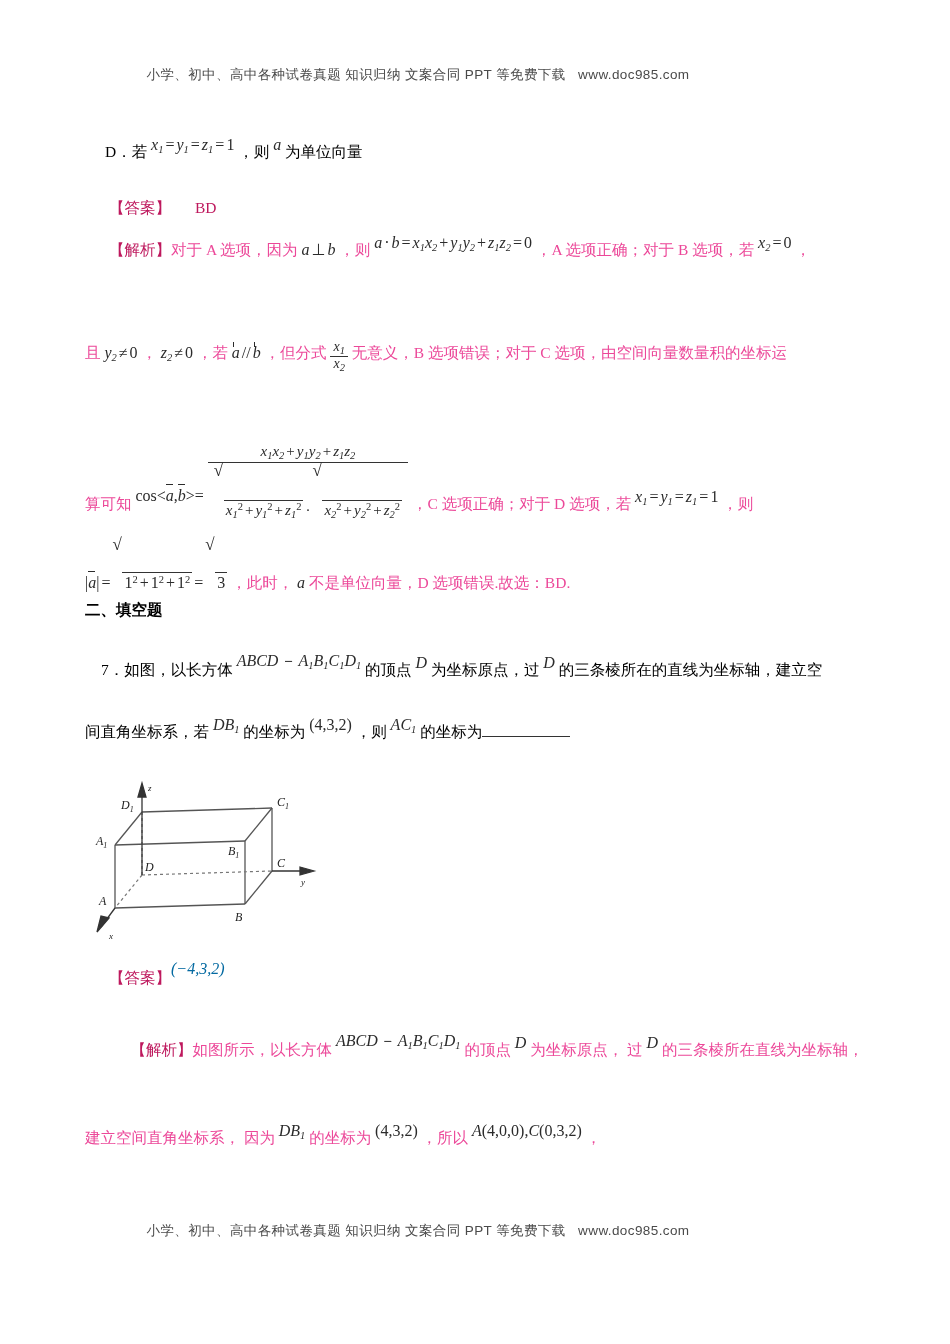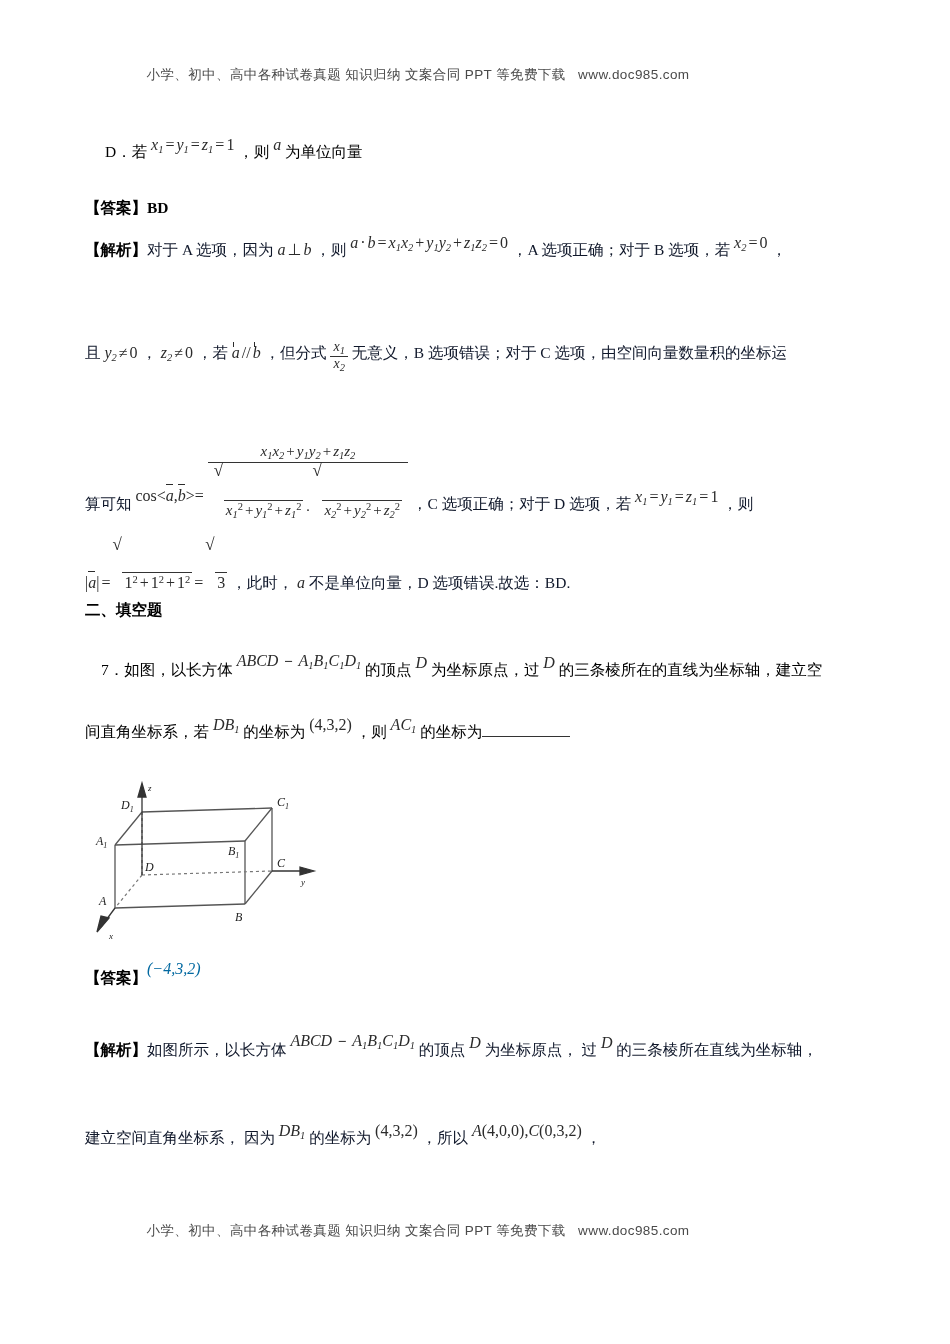--- a/index.html
+++ b/index.html
@@ -29,22 +29,22 @@
 
   
   .row {
     position:absolute;
     left:85px;
     width:800px;
     font-size:15.5px;
     line-height:1.25;
     color:#000;
   }
-  .red { color:#0f172a; }
-  .redb { color:#000000; font-weight:bold; }
+  .red { color:#ec4899; }
+  .redb { color:#be185d; font-weight:normal;margin-left:24px; }
 
   
   .m {
     font-family:"Liberation Serif", serif;
     font-style:italic;
     font-size:16px;
     color:#2b2b2b;
     white-space:nowrap;
   }
   .up   { position:relative; top:-7px; }     
@@ -235,21 +235,21 @@
         <text x="206" y="110" font-size="9">y</text>
         <text x="14" y="164" font-size="9">x</text>
       </g>
     </svg>
   </div>
 
   <div class="row" style="top:968px;">
     <span class="redb">【答案】</span><span class="m up2" style="color:#0369a1;">(−4,3,2)</span>
   </div>
 
-  <div class="row" style="top:1040px;">
+  <div class="row" style="top:1040px;text-align:center;">
     <span class="redb">【解析】</span><span class="red">如图所示，以长方体</span>
     <span class="m up2"><i>ABCD</i><span class="op">－</span><i>A</i><span class="sub">1</span><i>B</i><span class="sub">1</span><i>C</i><span class="sub">1</span><i>D</i><span class="sub">1</span></span>
     <span class="red">的顶点</span>
     <span class="m up"><i>D</i></span>
     <span class="red">为坐标原点，</span>
     <span class="red">过</span>
     <span class="m up"><i>D</i></span>
     <span class="red">的三条棱所在直线为坐标轴，</span>
   </div>
 

